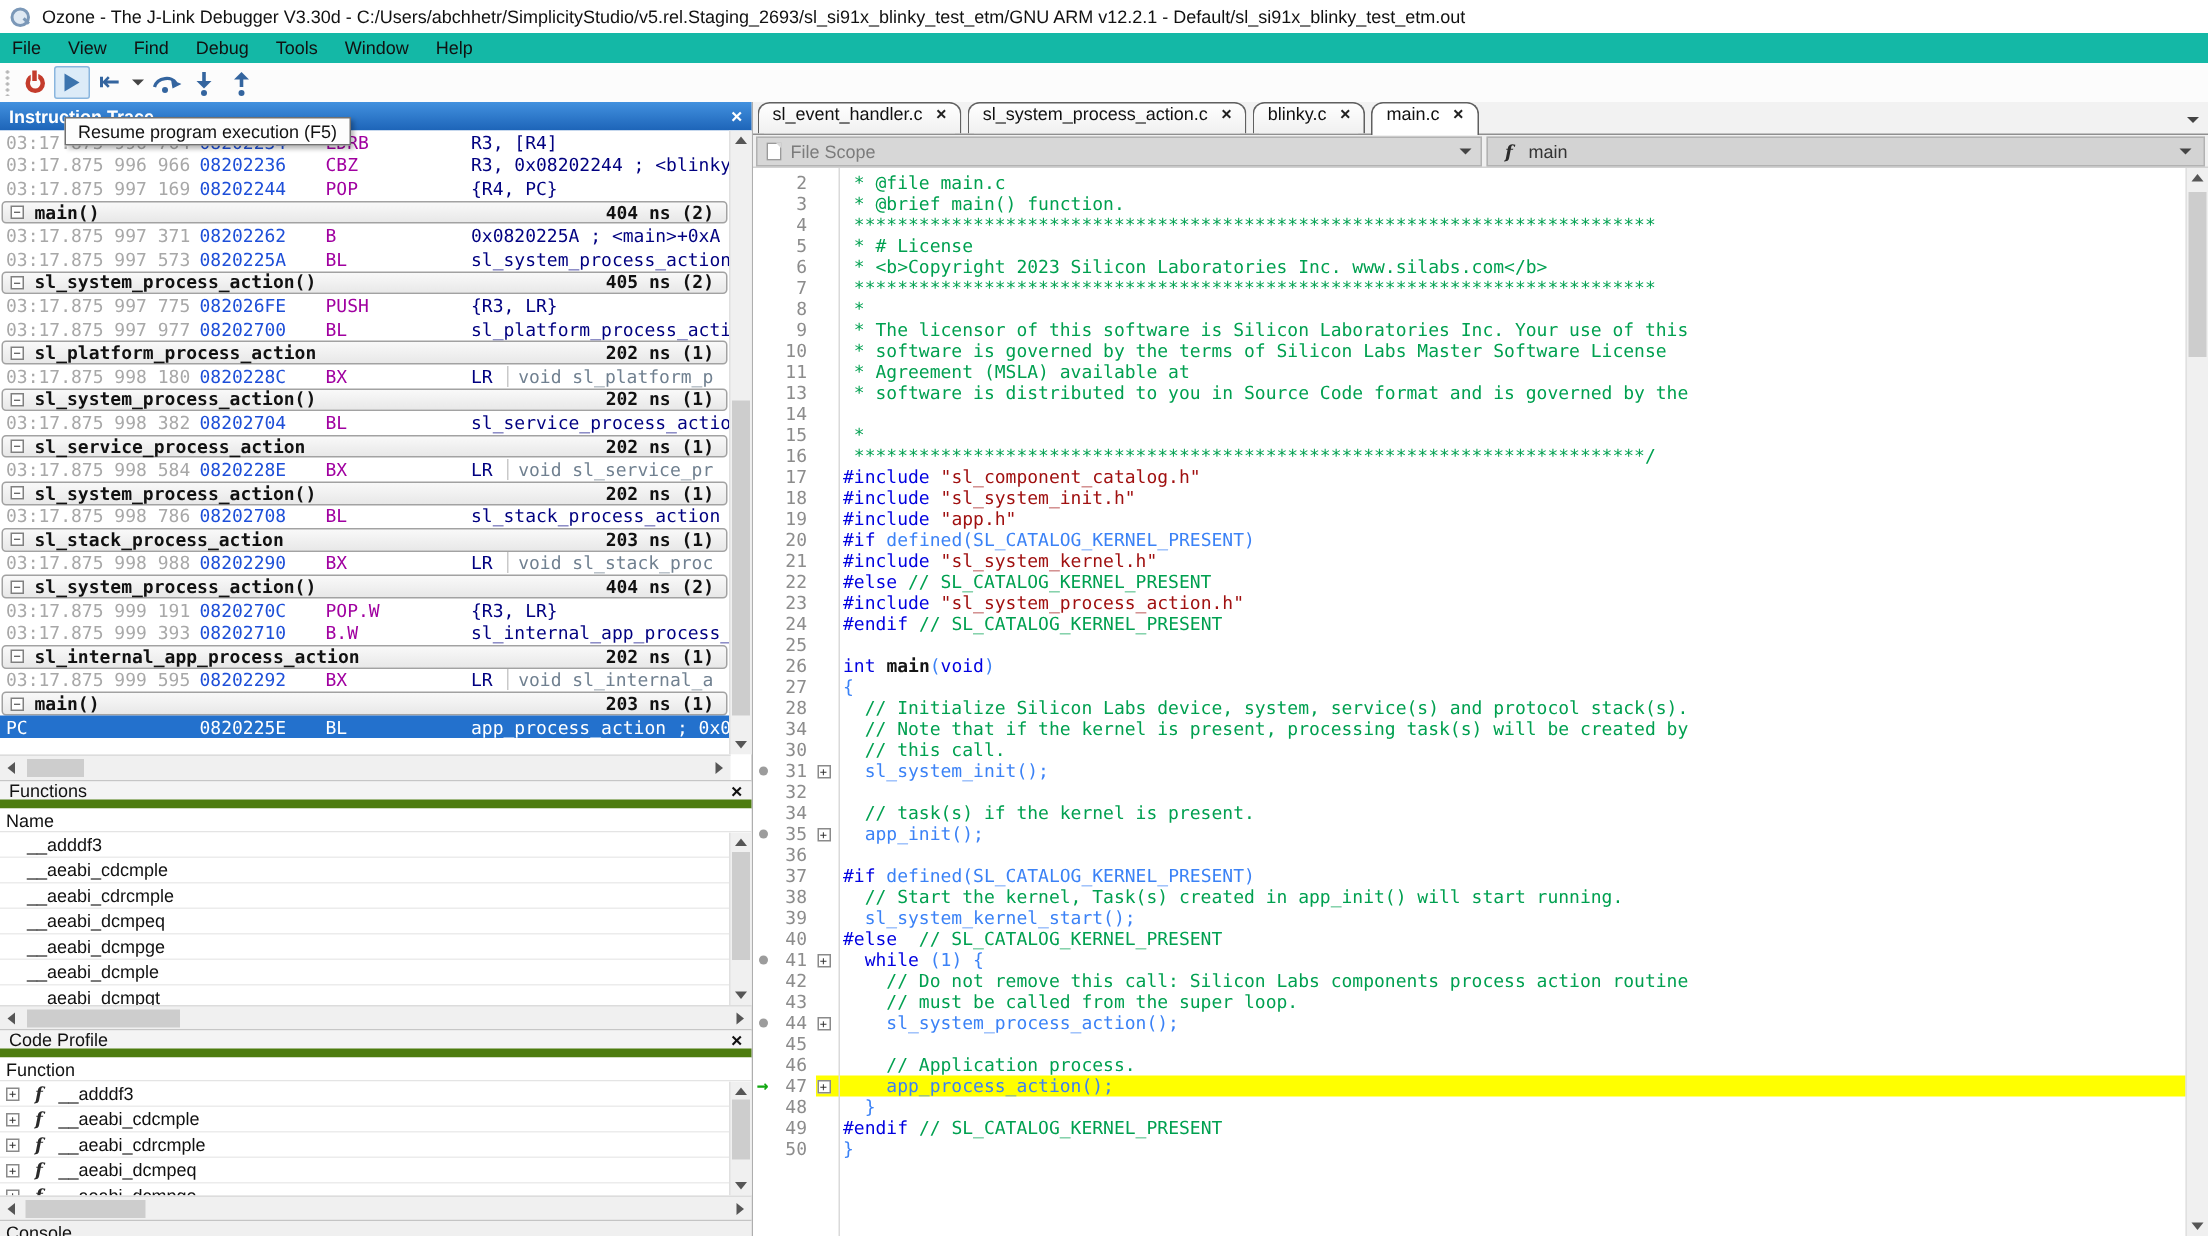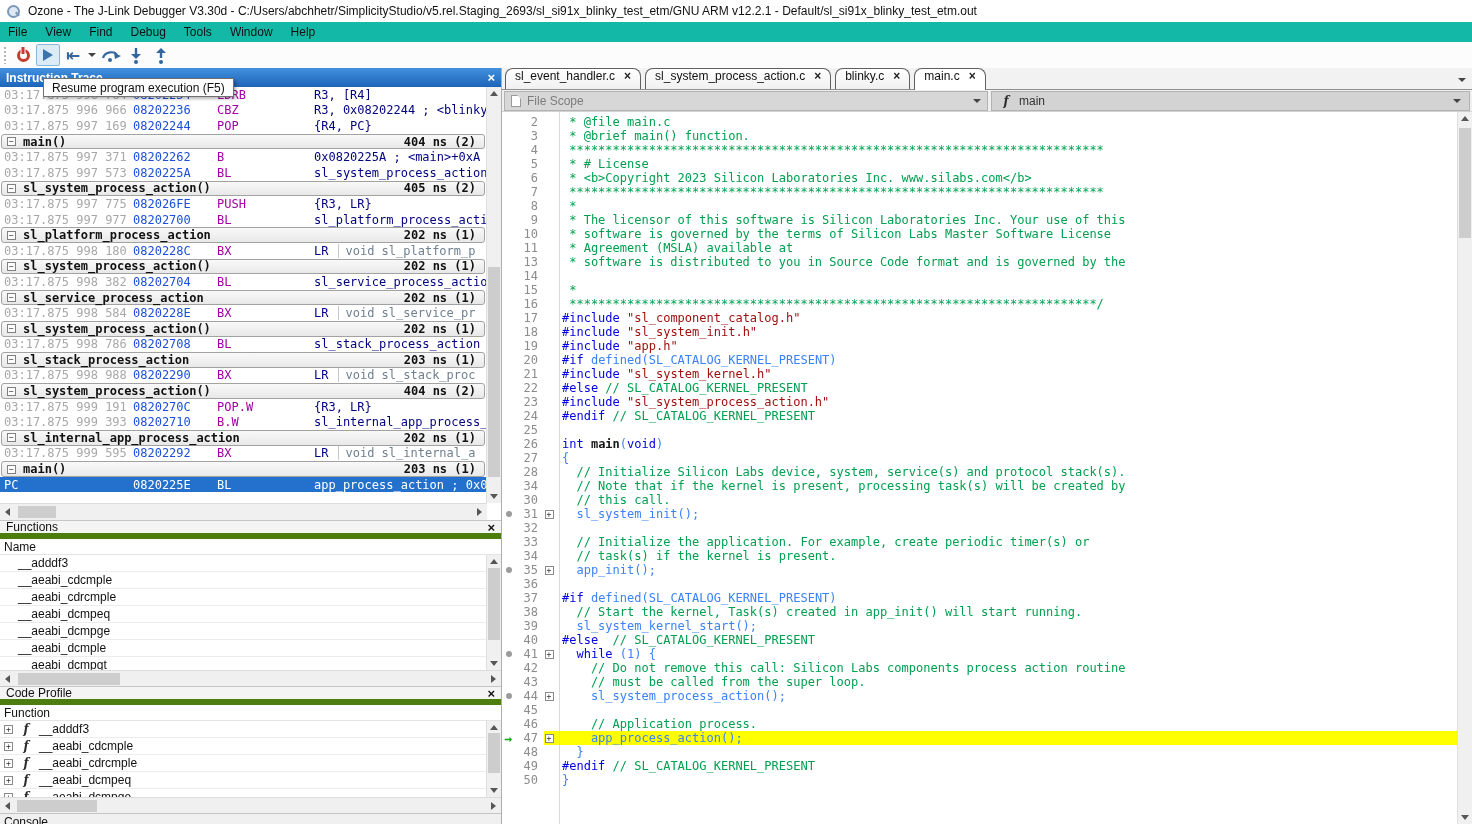--- a/index.html
+++ b/index.html
@@ -330,21 +330,20 @@
           <div class="cline"><span class="cmark"></span><span class="cnum">23</span><span class="cexp"></span><span class="ctext"><span class="sg-p">#include</span><span class="sg-t"> </span><span class="sg-s">"sl_system_process_action.h"</span></span></div>
           <div class="cline"><span class="cmark"></span><span class="cnum">24</span><span class="cexp"></span><span class="ctext"><span class="sg-p">#endif</span><span class="sg-c"> // SL_CATALOG_KERNEL_PRESENT</span></span></div>
           <div class="cline"><span class="cmark"></span><span class="cnum">25</span><span class="cexp"></span><span class="ctext"></span></div>
           <div class="cline"><span class="cmark"></span><span class="cnum">26</span><span class="cexp"></span><span class="ctext"><span class="sg-k">int</span><span class="sg-t"> </span><span class="sg-b">main</span><span class="sg-t">(</span><span class="sg-k">void</span><span class="sg-t">)</span></span></div>
           <div class="cline"><span class="cmark"></span><span class="cnum">27</span><span class="cexp"></span><span class="ctext"><span class="sg-t">{</span></span></div>
           <div class="cline"><span class="cmark"></span><span class="cnum">28</span><span class="cexp"></span><span class="ctext"><span class="sg-c">  // Initialize Silicon Labs device, system, service(s) and protocol stack(s).</span></span></div>
           <div class="cline"><span class="cmark"></span><span class="cnum">34</span><span class="cexp"></span><span class="ctext"><span class="sg-c">  // Note that if the kernel is present, processing task(s) will be created by</span></span></div>
           <div class="cline"><span class="cmark"></span><span class="cnum">30</span><span class="cexp"></span><span class="ctext"><span class="sg-c">  // this call.</span></span></div>
           <div class="cline"><span class="cmark"><span class="dot"></span></span><span class="cnum">31</span><span class="cexp"><span class="box">+</span></span><span class="ctext"><span class="sg-t">  sl_system_init();</span></span></div>
           <div class="cline"><span class="cmark"></span><span class="cnum">32</span><span class="cexp"></span><span class="ctext"></span></div>
-          <div class="cline"><span class="cmark"></span><span class="cnum">33</span><span class="cexp"></span><span class="ctext"><span class="sg-c">  // Initialize the application. For example, create periodic timer(s) or</span></span></div>
           <div class="cline"><span class="cmark"></span><span class="cnum">34</span><span class="cexp"></span><span class="ctext"><span class="sg-c">  // task(s) if the kernel is present.</span></span></div>
           <div class="cline"><span class="cmark"><span class="dot"></span></span><span class="cnum">35</span><span class="cexp"><span class="box">+</span></span><span class="ctext"><span class="sg-t">  app_init();</span></span></div>
           <div class="cline"><span class="cmark"></span><span class="cnum">36</span><span class="cexp"></span><span class="ctext"></span></div>
           <div class="cline"><span class="cmark"></span><span class="cnum">37</span><span class="cexp"></span><span class="ctext"><span class="sg-p">#if</span><span class="sg-t"> defined(SL_CATALOG_KERNEL_PRESENT)</span></span></div>
           <div class="cline"><span class="cmark"></span><span class="cnum">38</span><span class="cexp"></span><span class="ctext"><span class="sg-c">  // Start the kernel, Task(s) created in app_init() will start running.</span></span></div>
           <div class="cline"><span class="cmark"></span><span class="cnum">39</span><span class="cexp"></span><span class="ctext"><span class="sg-t">  sl_system_kernel_start();</span></span></div>
           <div class="cline"><span class="cmark"></span><span class="cnum">40</span><span class="cexp"></span><span class="ctext"><span class="sg-p">#else</span><span class="sg-c">  // SL_CATALOG_KERNEL_PRESENT</span></span></div>
           <div class="cline"><span class="cmark"><span class="dot"></span></span><span class="cnum">41</span><span class="cexp"><span class="box">+</span></span><span class="ctext"><span class="sg-t">  </span><span class="sg-k">while</span><span class="sg-t"> (1) {</span></span></div>
           <div class="cline"><span class="cmark"></span><span class="cnum">42</span><span class="cexp"></span><span class="ctext"><span class="sg-c">    // Do not remove this call: Silicon Labs components process action routine</span></span></div>
           <div class="cline"><span class="cmark"></span><span class="cnum">43</span><span class="cexp"></span><span class="ctext"><span class="sg-c">    // must be called from the super loop.</span></span></div>

